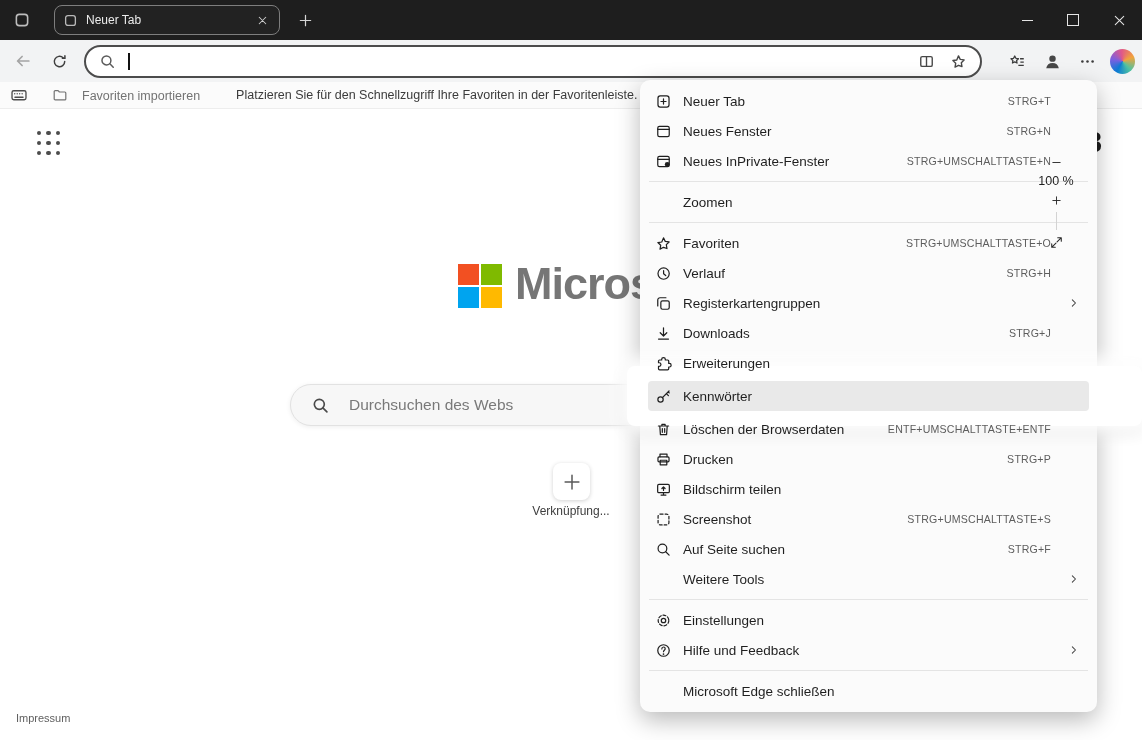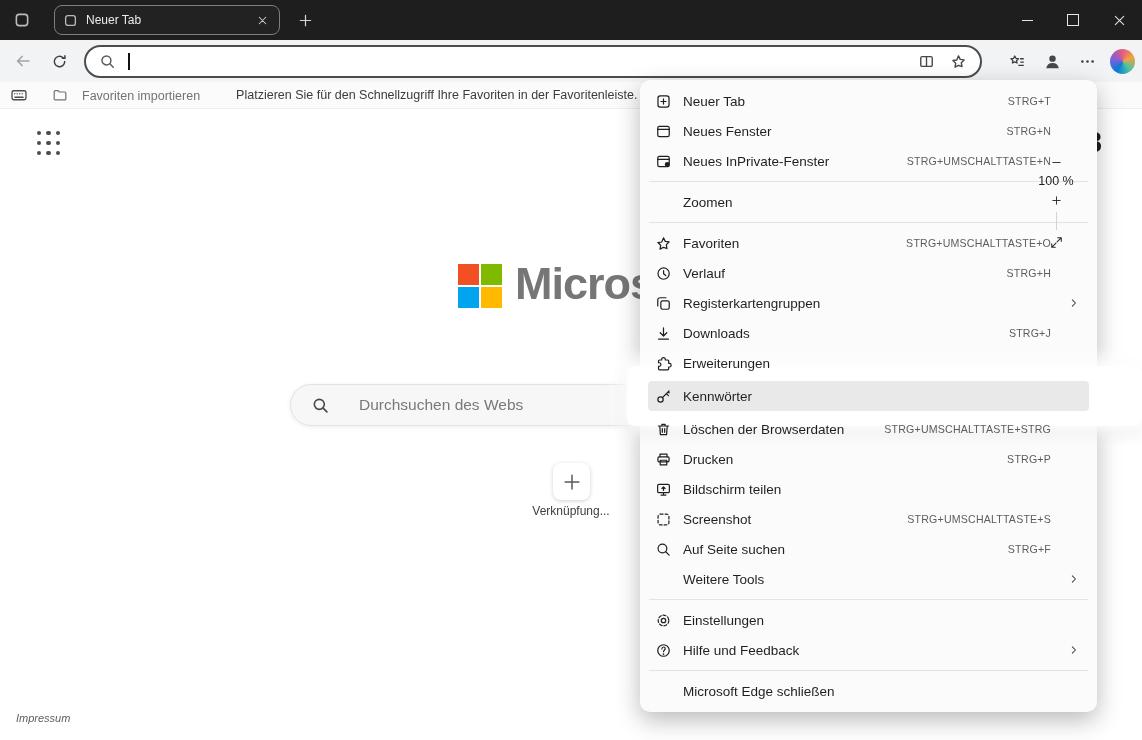--- a/index.html
+++ b/index.html
@@ -47,25 +47,25 @@
   
   .apps-grid{position:absolute;left:37px;top:131px;width:24px;height:24px;display:grid;
     grid-template-columns:repeat(3,1fr);gap:4px;align-content:space-between;}
   .apps-grid i{width:4.2px;height:4.2px;border-radius:50%;background:#4c4c4c;}
   .logo-squares{position:absolute;left:458px;top:264px;display:grid;grid-template-columns:21px 21px;grid-template-rows:21px 21px;gap:2px;}
   .logo-squares i{display:block;}
   .logo-text{position:absolute;left:515px;top:258px;font-size:45px;font-weight:600;color:#767676;letter-spacing:-1px;}
   .ntp-search{position:absolute;left:290px;top:384px;width:566px;height:42px;box-sizing:border-box;border-radius:21px;
     background:#f7f7f7;border:1px solid #e2e2e2;box-shadow:0 1px 5px rgba(0,0,0,.07);display:flex;align-items:center;padding:0 20px;}
   .ntp-search .mag{color:#4a4a4a;}
-  .ntp-ph{margin-left:29px;font-size:15.5px;color:#797979;}
+  .ntp-ph{margin-left:19px;font-size:15.5px;color:#797979;}
   .shortcut-card{position:absolute;left:553px;top:463px;width:37px;height:37px;background:#fff;border-radius:8px;
     box-shadow:0 1px 4px rgba(0,0,0,.18);display:flex;align-items:center;justify-content:center;color:#5a5a5a;}
   .shortcut-label{position:absolute;left:501px;top:504px;width:140px;text-align:center;font-size:12px;color:#3e3e3e;}
-  .impressum{position:absolute;left:16px;top:712px;font-size:11px;color:#5f5f5f;font-style:italic;}
+  .impressum{position:absolute;left:16px;top:712px;font-size:11px;color:#5f5f5f;}
   .peek{position:absolute;left:1086px;top:126px;font-size:29px;font-weight:600;color:#1d1d1d;z-index:1;}
 
   
   .menu{position:absolute;left:640px;top:80px;width:457px;box-sizing:border-box;background:#fbfbfb;border-radius:10px;
     box-shadow:0 8px 24px rgba(0,0,0,.28);padding:6px 8px;z-index:40;}
   .spotlight{position:absolute;left:-13px;right:-45px;background:#fff;border-radius:8px;
     box-shadow:0 0 16px 9px rgba(255,255,255,.97), 0 5px 16px rgba(0,0,0,.18);}
   .menu-inner{position:relative;}
   .menu-row{height:30px;display:flex;align-items:center;padding:0 7px;border-radius:4px;font-size:13.5px;color:#1f1f1f;}
   .menu-row.hl{background:#e9e9e9;margin:3px 0;}
@@ -377,21 +377,21 @@
         <span class="mi-shortcut"></span>
         <span class="mi-end"></span>
       </div>
       <div class="menu-row">
         <span class="mi-icon">
           <svg viewBox="0 0 16 16" fill="none" stroke="currentColor" stroke-width="1.15" stroke-linecap="round" stroke-linejoin="round">
             <path d="M3.2 4.7h9.6M6.5 4.7V3.2h3v1.5M4.5 4.7l.6 8.1h5.8l.6-8.1M6.9 7.1v3.6M9.1 7.1v3.6"></path>
           </svg>
         </span>
         <span class="mi-label">Löschen der Browserdaten</span>
-        <span class="mi-shortcut">STRG+UMSCHALTTASTE+STRG</span>
+        <span class="mi-shortcut">ENTF+UMSCHALTTASTE+ENTF</span>
         <span class="mi-end"></span>
       </div>
       <div class="menu-row">
         <span class="mi-icon">
           <svg viewBox="0 0 16 16" fill="none" stroke="currentColor" stroke-width="1.15" stroke-linecap="round" stroke-linejoin="round">
             <path d="M4.7 5.5V2.9h6.6v2.6"></path>
             <rect x="2.8" y="5.5" width="10.4" height="4.7" rx="1"></rect>
             <rect x="4.9" y="8.7" width="6.2" height="4.3"></rect>
           </svg>
         </span>

